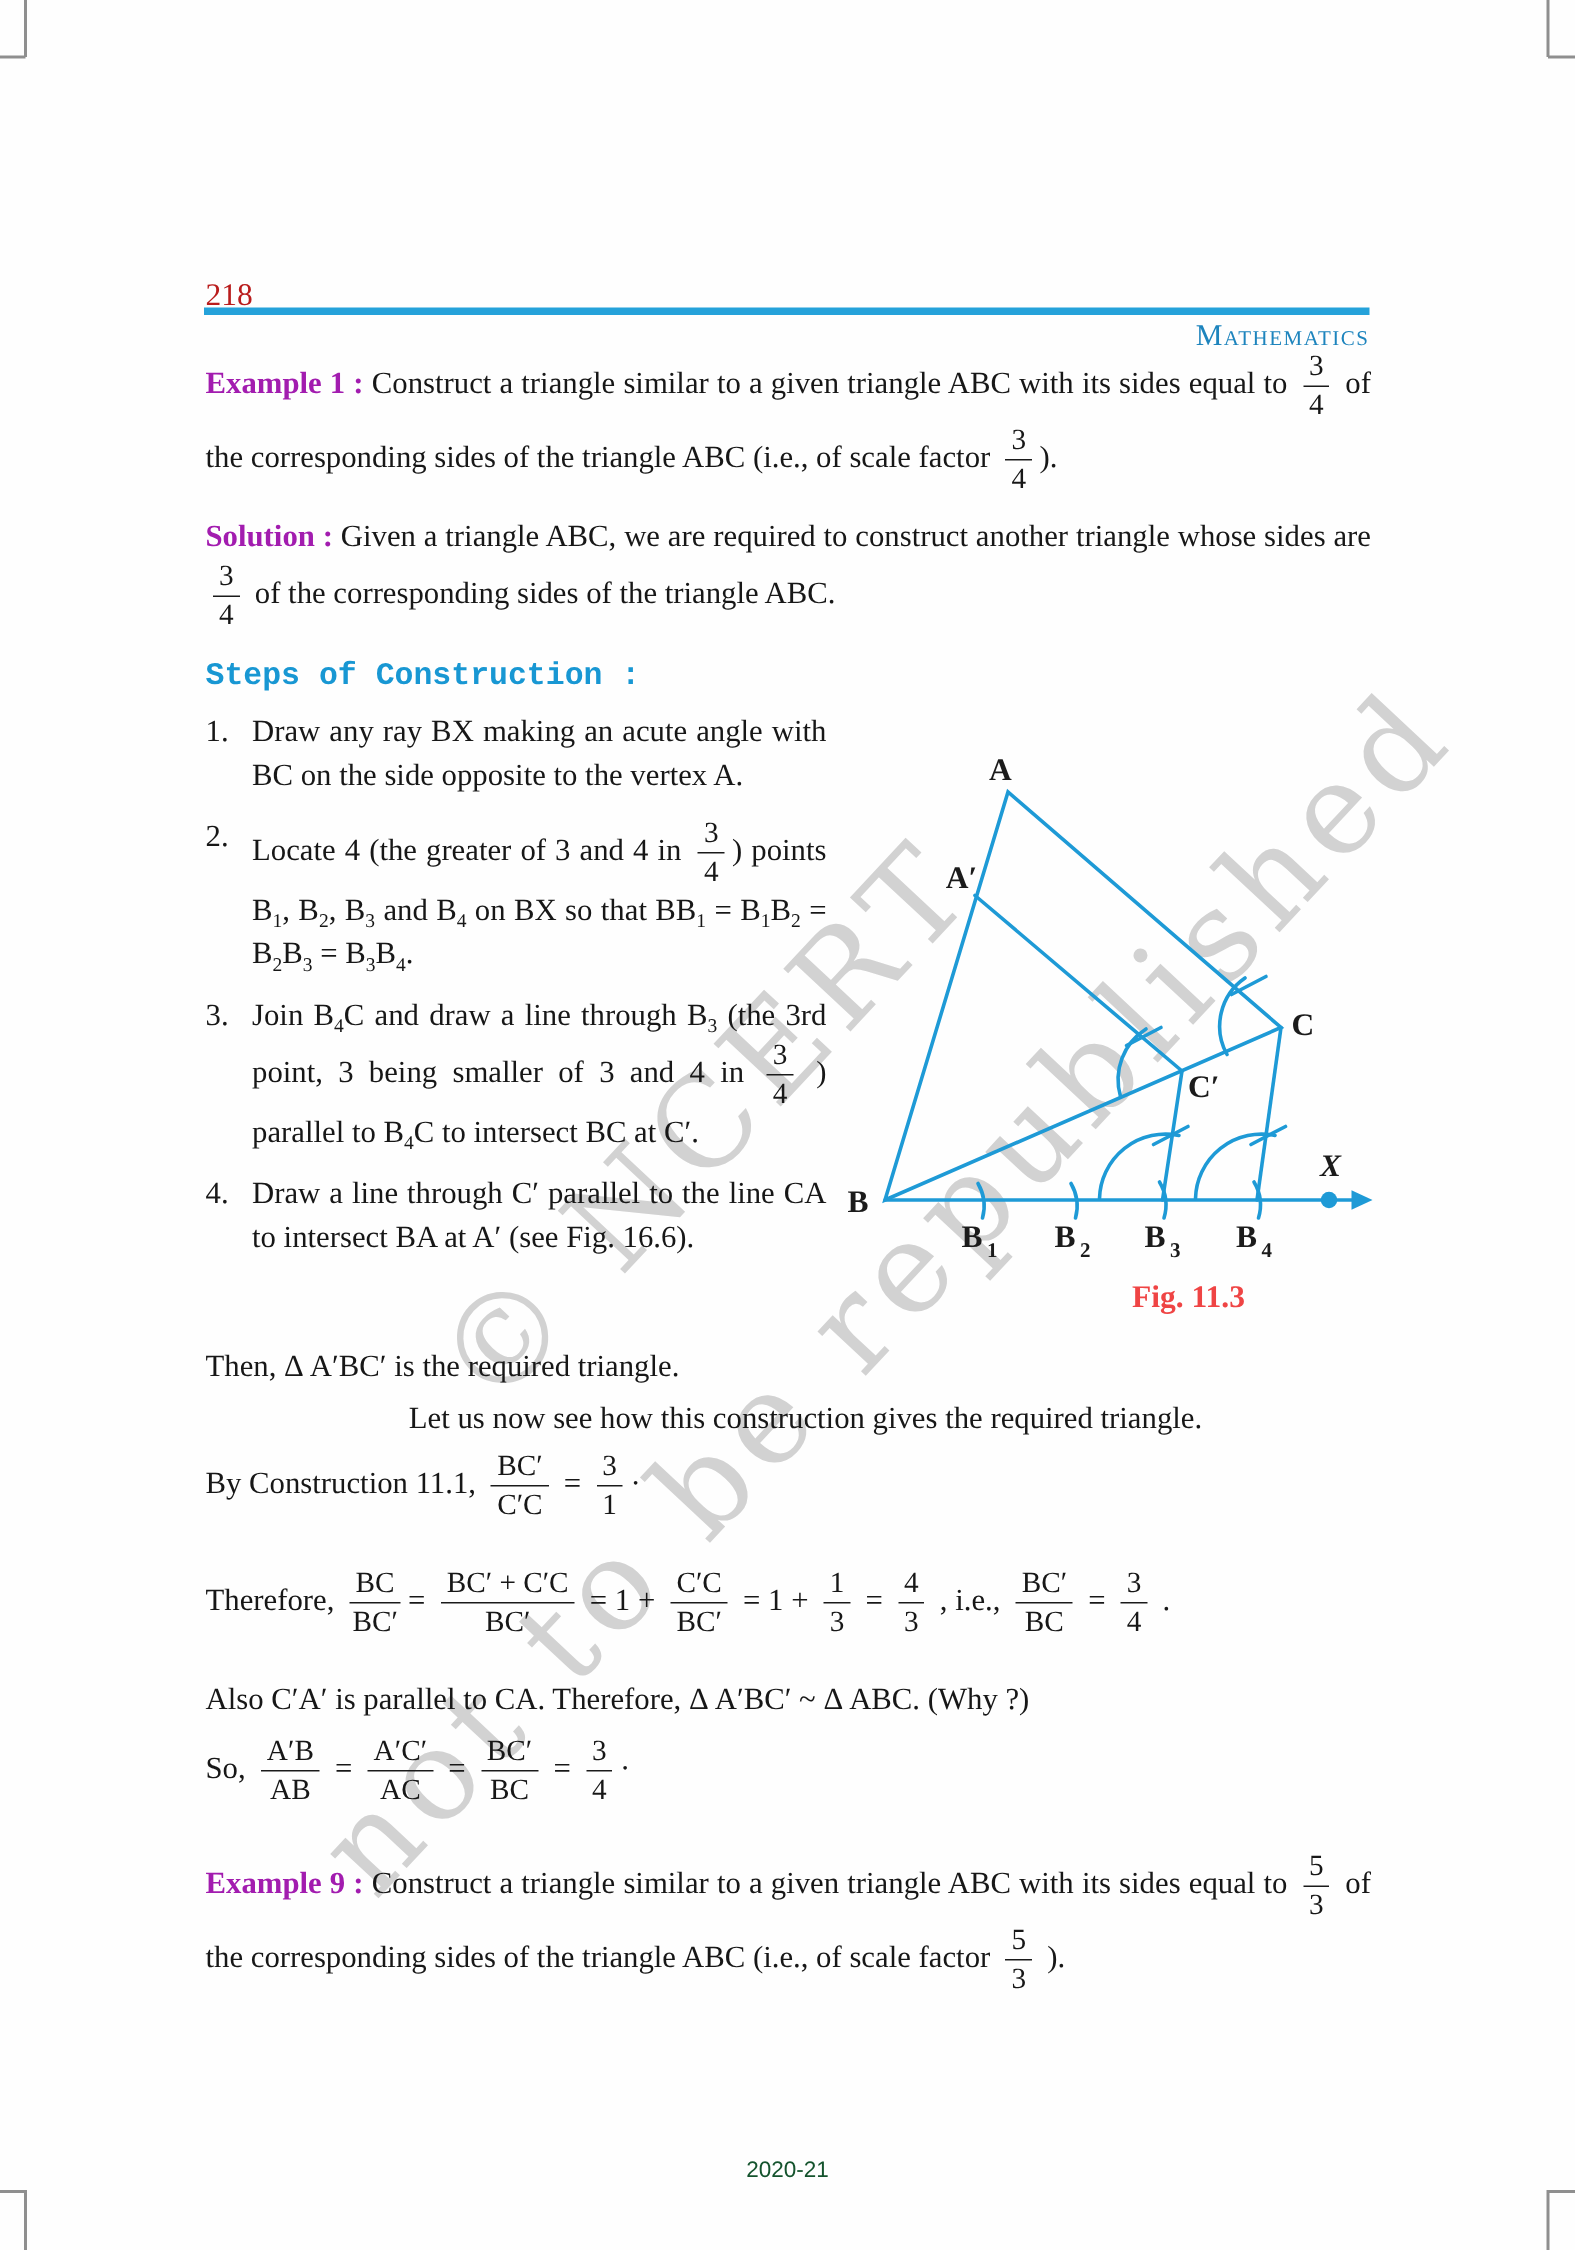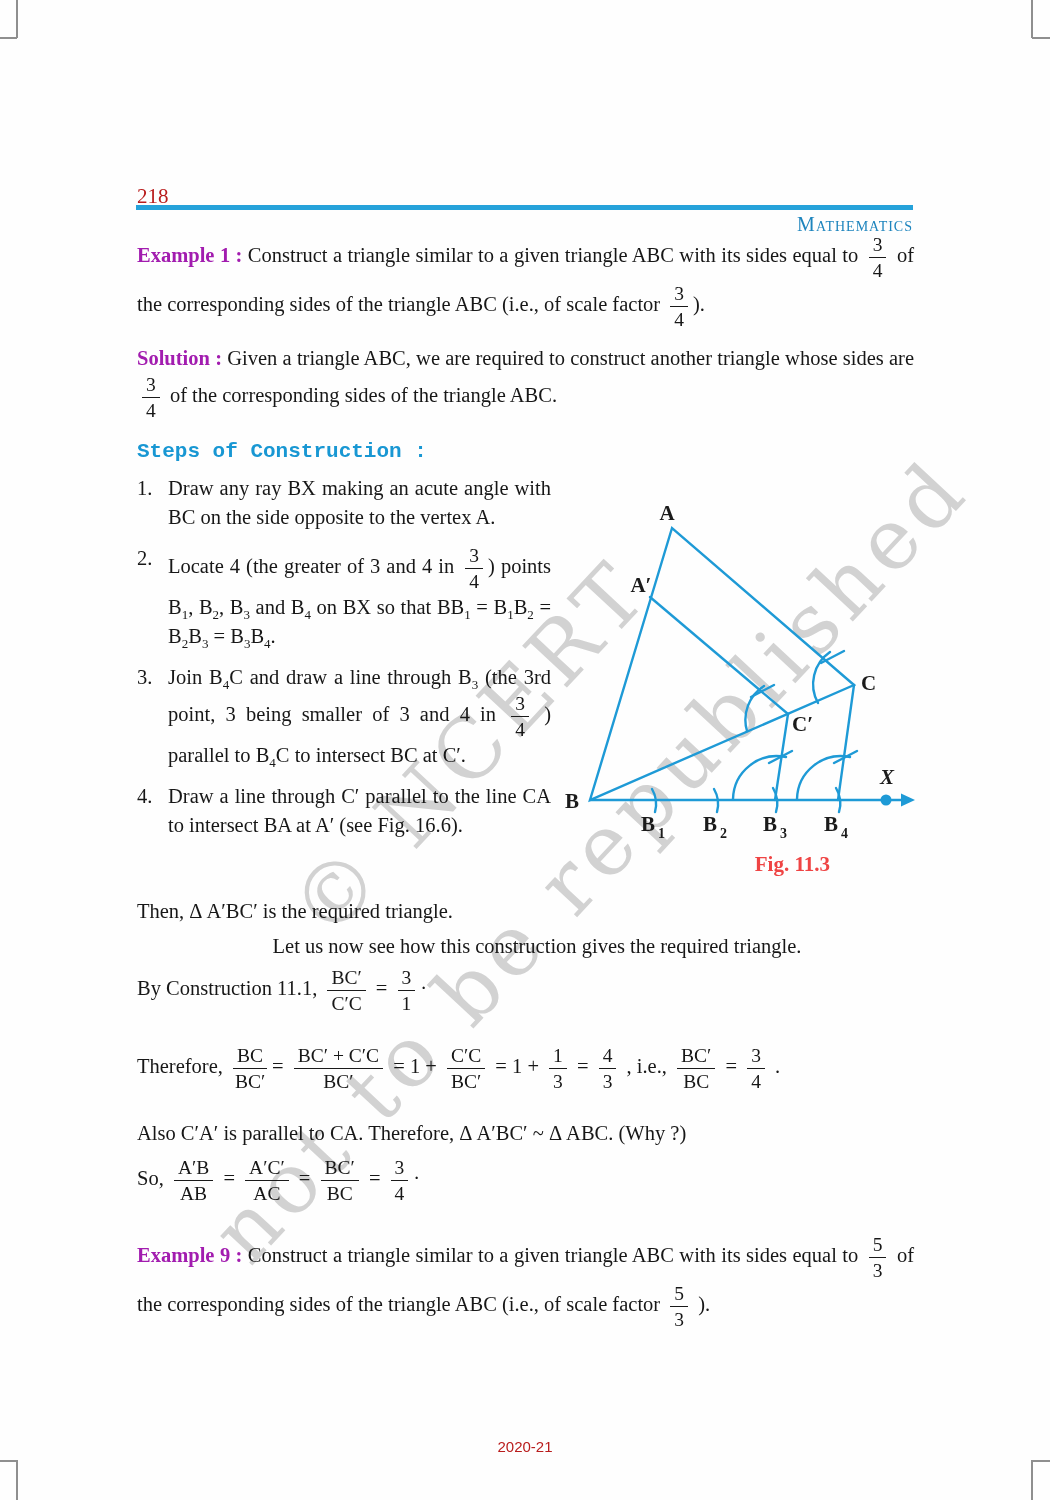--- a/index.html
+++ b/index.html
@@ -40,21 +40,21 @@
   .step-num{width:31px;flex:none;font-size:20.5px;line-height:29px;}
   .step-body{flex:1;font-size:20.5px;line-height:29px;text-align:justify;}
   
   .figure-svg{position:absolute;left:550px;top:492px;width:375px;height:372px;z-index:1;}
   .fig-caption{position:absolute;left:640px;top:852px;width:190px;text-align:right;
     color:#ef4444;font-weight:bold;font-size:21px;z-index:1;}
   .fig-label{font-family:"Liberation Serif", serif;font-weight:bold;font-size:21px;fill:#1b1b1b;}
   .fig-sub{font-family:"Liberation Serif", serif;font-weight:bold;font-size:14px;fill:#1b1b1b;}
   
   .footer{position:absolute;left:0;top:1438px;width:1050px;text-align:center;
-    font-family:"Liberation Sans", sans-serif;font-size:15px;color:#b91c1c;z-index:1;}
+    font-family:"Liberation Sans", sans-serif;font-size:15px;color:#14532d;z-index:1;}
 </style>
 </head>
 <body>
 
 <div class="crop" style="left:16px;top:0;width:1.5px;height:38px;"></div>
 <div class="crop" style="left:0;top:37px;width:17px;height:1.5px;"></div>
 <div class="crop" style="left:1031px;top:0;width:1.5px;height:38px;"></div>
 <div class="crop" style="left:1032px;top:37px;width:18px;height:1.5px;"></div>
 <div class="crop" style="left:16px;top:1460px;width:1.5px;height:40px;"></div>
 <div class="crop" style="left:0;top:1460px;width:17px;height:1.5px;"></div>

